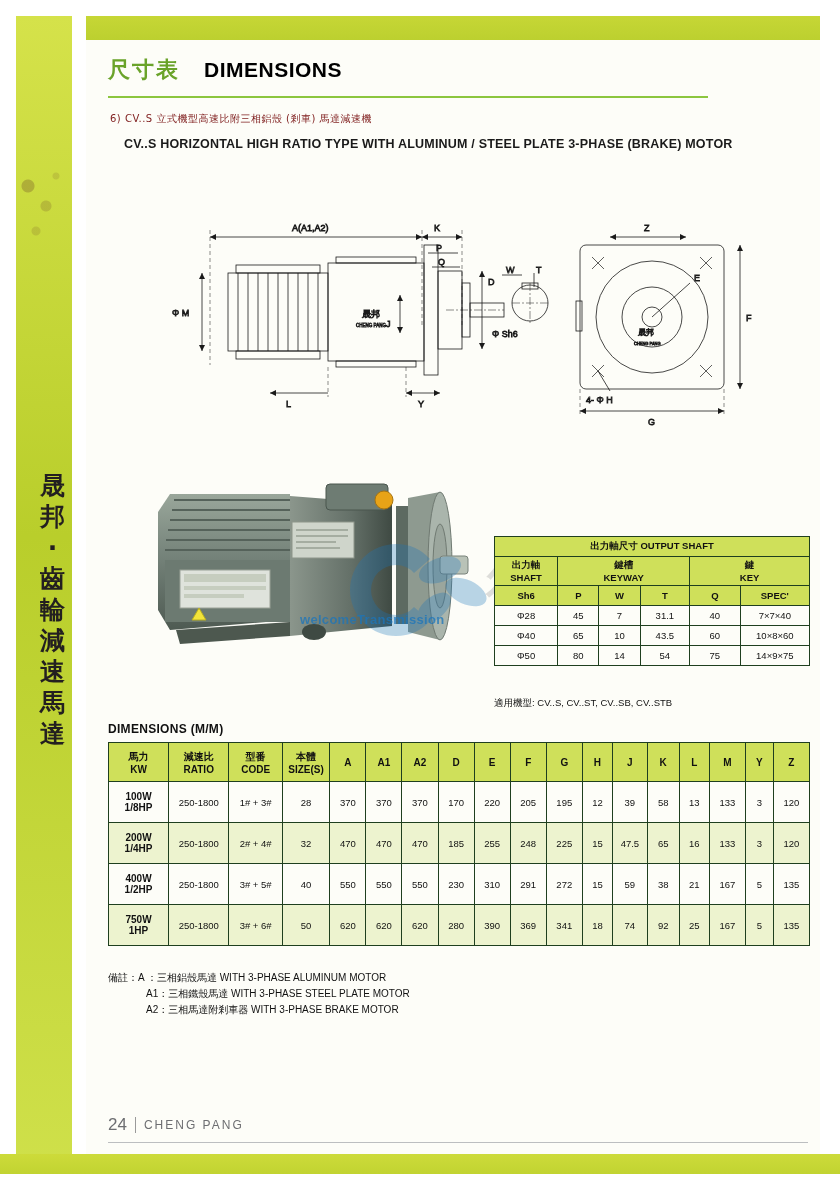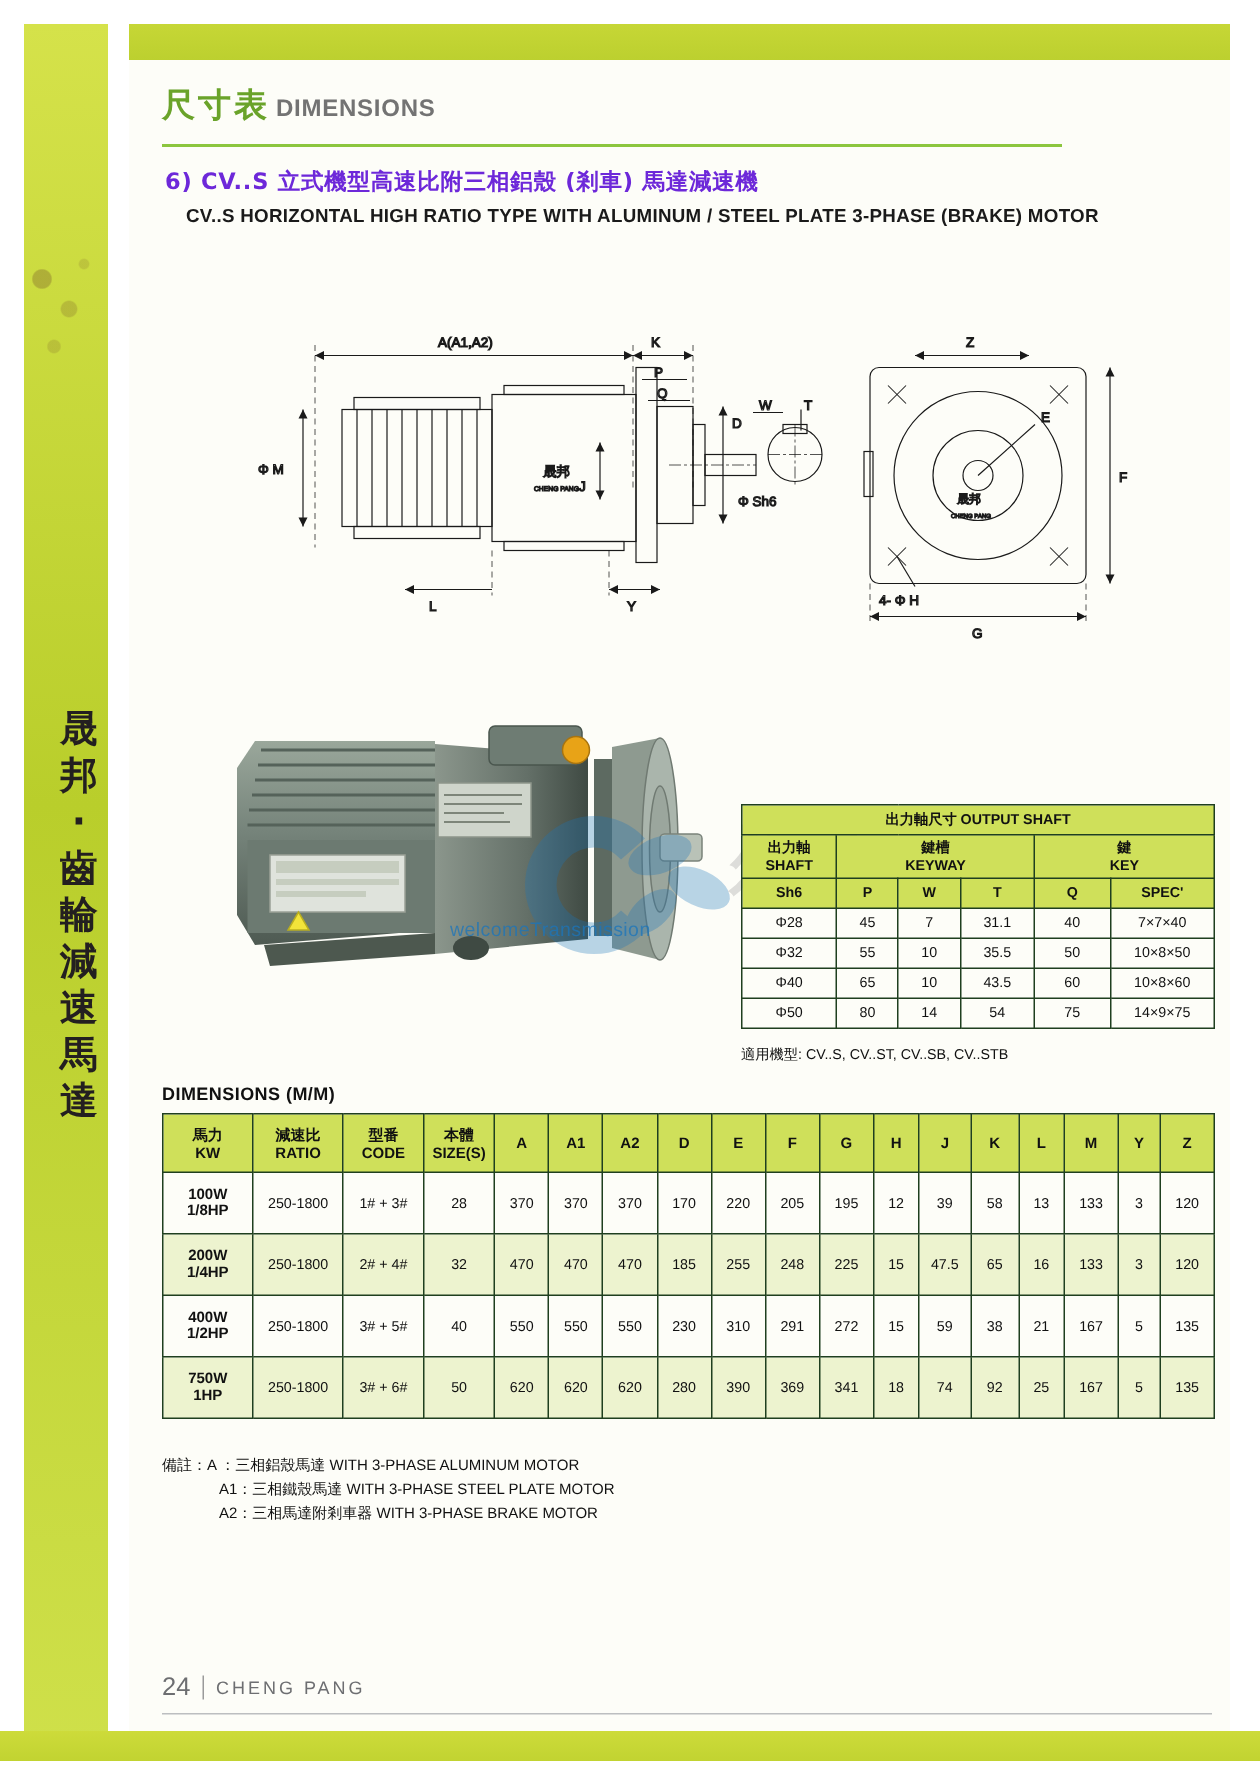--- a/index.html
+++ b/index.html
@@ -62,31 +62,31 @@
 
   
   .hdr{
     position:absolute;left:108px;top:55px;width:600px;height:38px;
   }
   .hdr .cn{
     font-family:"DejaVu Sans", sans-serif;
     font-size:22px;font-weight:700;color:#6aa32a;letter-spacing:2px;
   }
   .hdr .en{
-    font-size:16px;font-weight:700;color:#737373;letter-spacing:0.5px;margin-left:4px;
+    font-size:21px;font-weight:700;color:#000000;letter-spacing:0.5px;margin-left:24px;
   }
   .hdr-rule{
     position:absolute;left:108px;top:96px;width:600px;height:2px;background:#8cc63f;
   }
 
   
   .title-cn{
     position:absolute;left:110px;top:112px;width:640px;
     font-family:"DejaVu Sans", sans-serif;
-    font-size:15px;font-weight:700;color:#6d28d9;letter-spacing:0.5px;
+    font-size:10px;font-weight:400;color:#7f1d1d;letter-spacing:0.5px;
   }
   .title-en{
     position:absolute;left:124px;top:137px;width:660px;
     font-size:12.5px;font-weight:700;color:#1a1a1a;letter-spacing:0.2px;
   }
 
   
   .drawing{position:absolute;left:110px;top:175px;width:680px;height:275px;}
 
   
@@ -94,21 +94,21 @@
     position:absolute;left:140px;top:470px;width:330px;height:215px;
   }
 
   
   .wm{
     position:absolute;left:290px;top:520px;width:330px;height:140px;
     opacity:.55;pointer-events:none;
   }
   .wm-text{
     position:absolute;left:300px;top:612px;width:320px;
-    font-size:13px;color:#1b75bb;font-weight:400;letter-spacing:.3px;opacity:.75;
+    font-size:13px;color:#1b75bb;font-weight:700;letter-spacing:.3px;opacity:.75;
   }
 
   
   .os-table{
     position:absolute;left:494px;top:536px;width:316px;
     border-collapse:collapse;font-size:9.5px;
   }
   .os-table td,.os-table th{
     border:1px solid #1f3f1f;text-align:center;padding:2px 14px;height:15px;
     font-weight:400;color:#111;
@@ -424,28 +424,20 @@
       <th class="hd2">Q</th>
       <th class="hd2" colspan="2">SPEC'</th>
     </tr>
     <tr>
       <td>Φ28</td>
       <td>45</td>
       <td>7</td>
       <td>31.1</td>
       <td>40</td>
       <td colspan="2">7×7×40</td>
-    </tr>
-    <tr>
-      <td>Φ32</td>
-      <td>55</td>
-      <td>10</td>
-      <td>35.5</td>
-      <td>50</td>
-      <td colspan="2">10×8×50</td>
     </tr>
     <tr>
       <td>Φ40</td>
       <td>65</td>
       <td>10</td>
       <td>43.5</td>
       <td>60</td>
       <td colspan="2">10×8×60</td>
     </tr>
     <tr>

